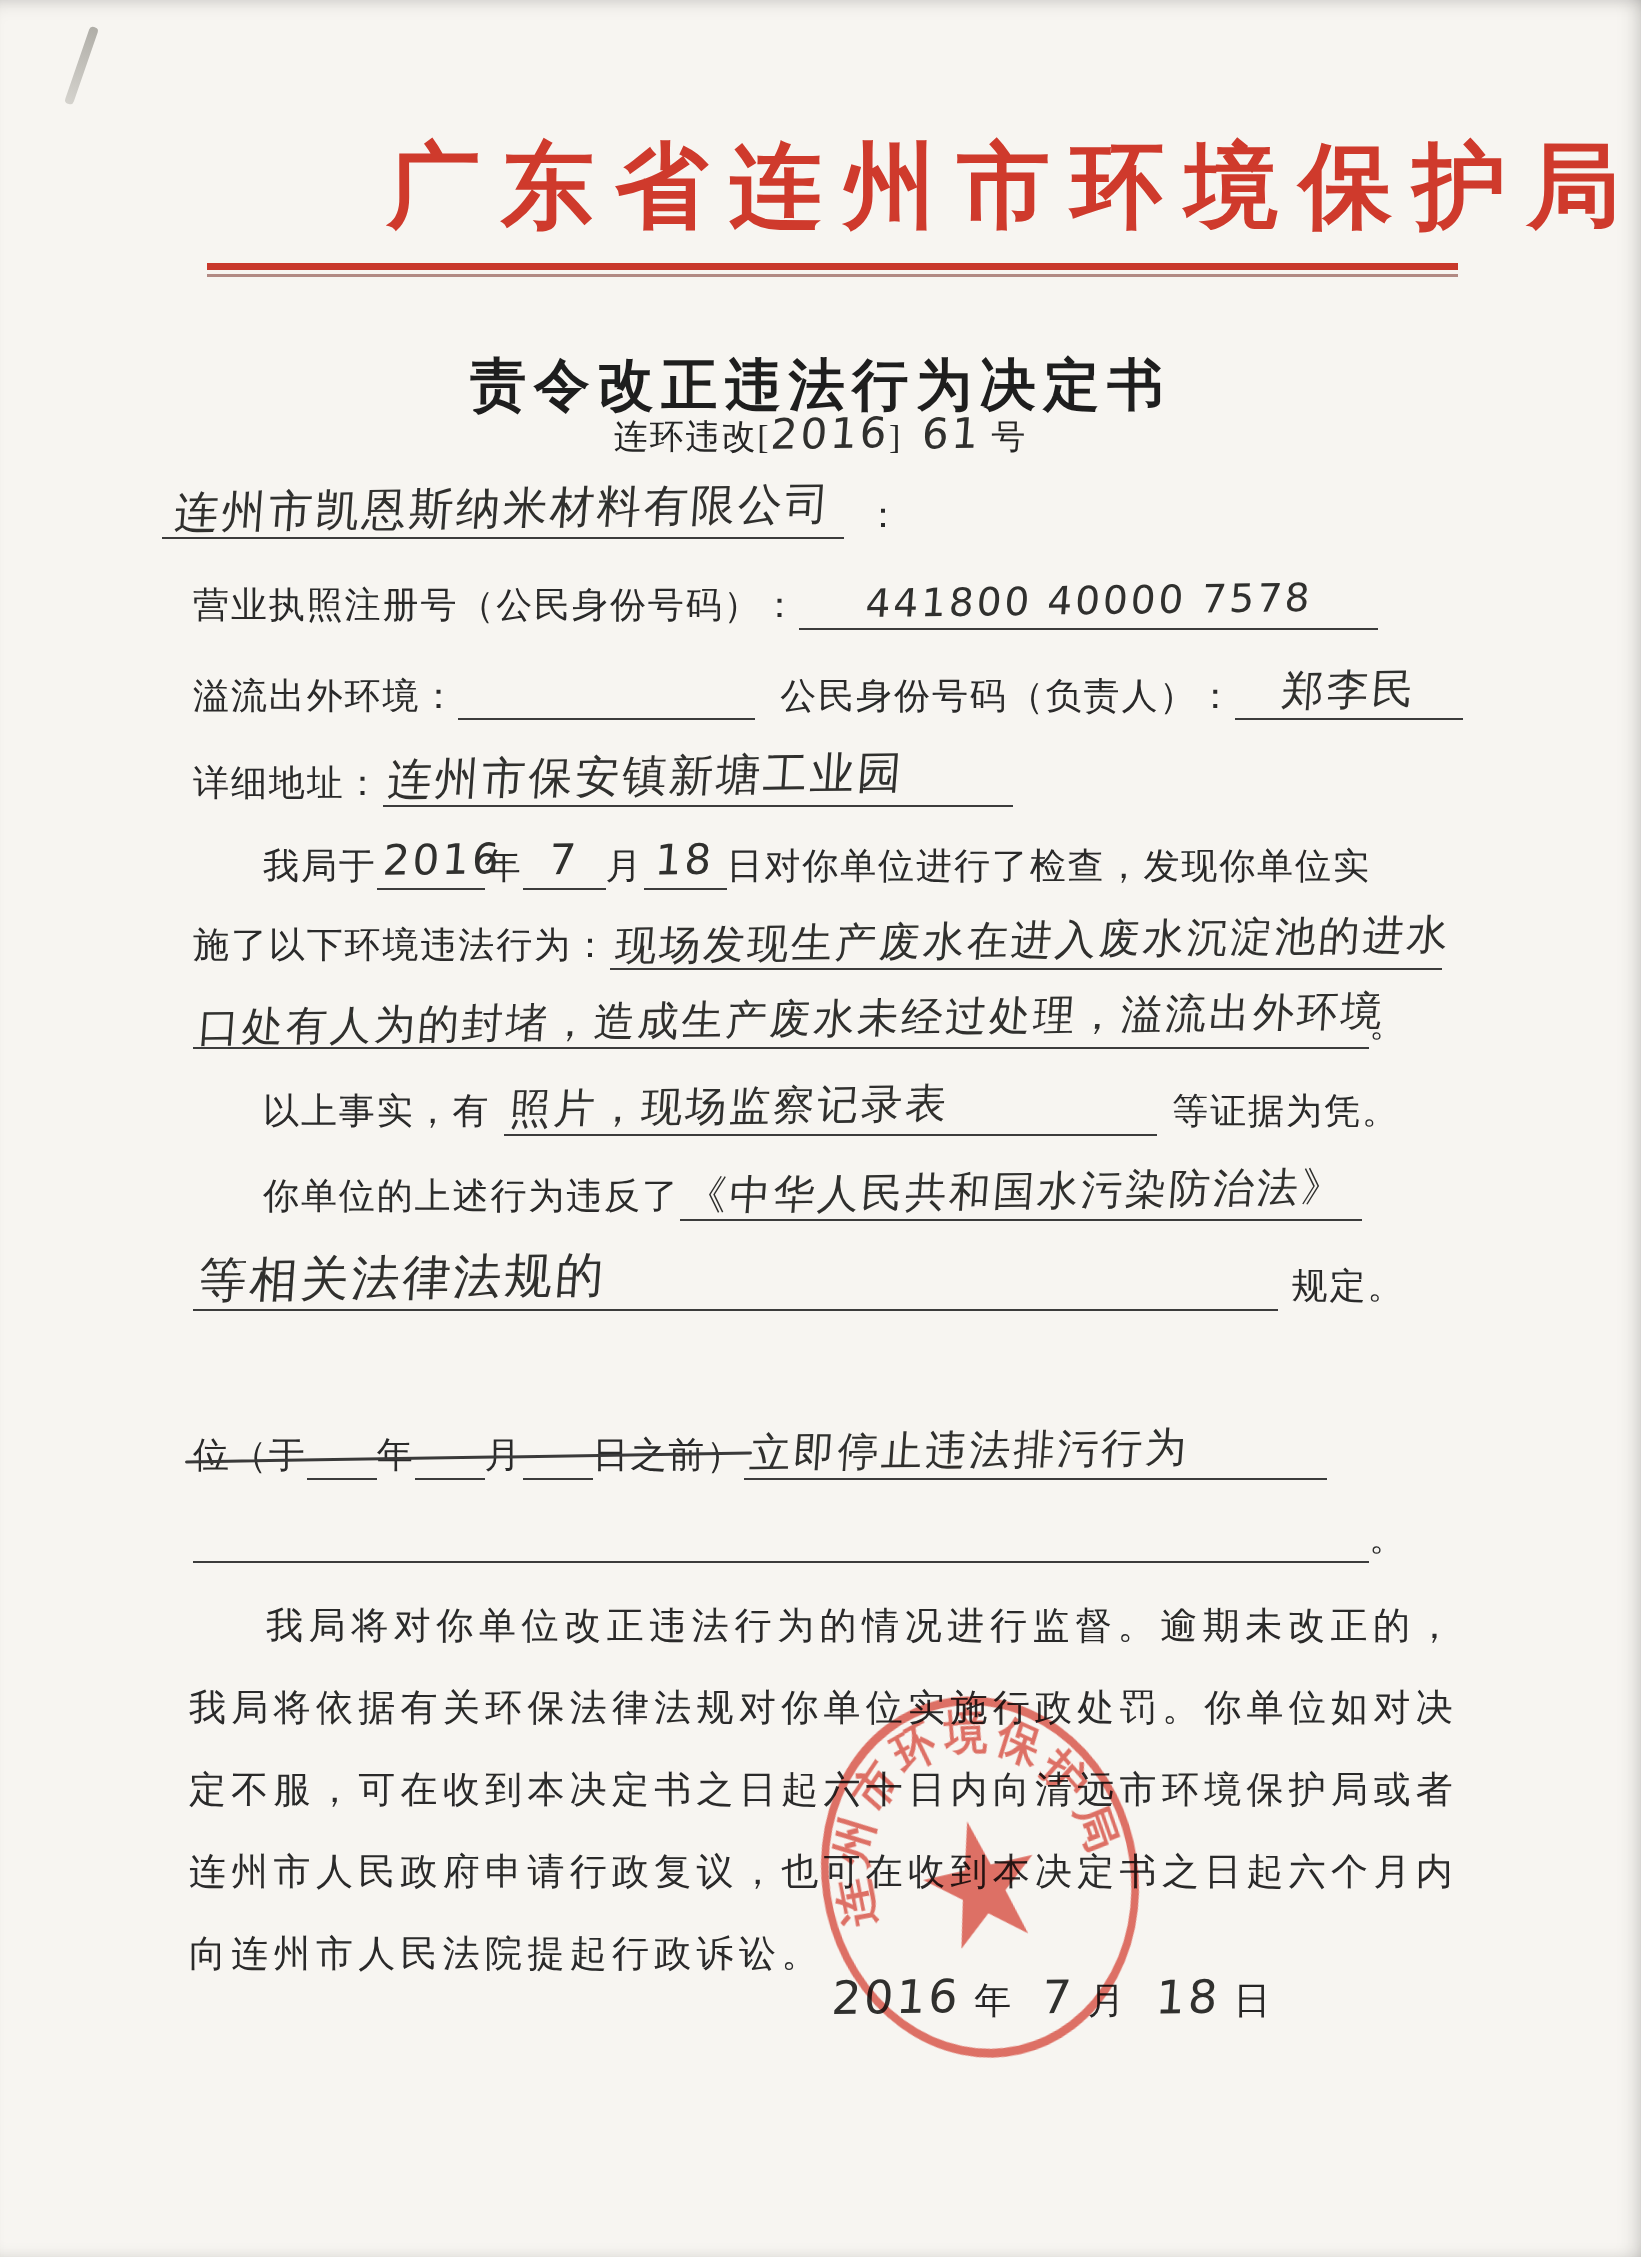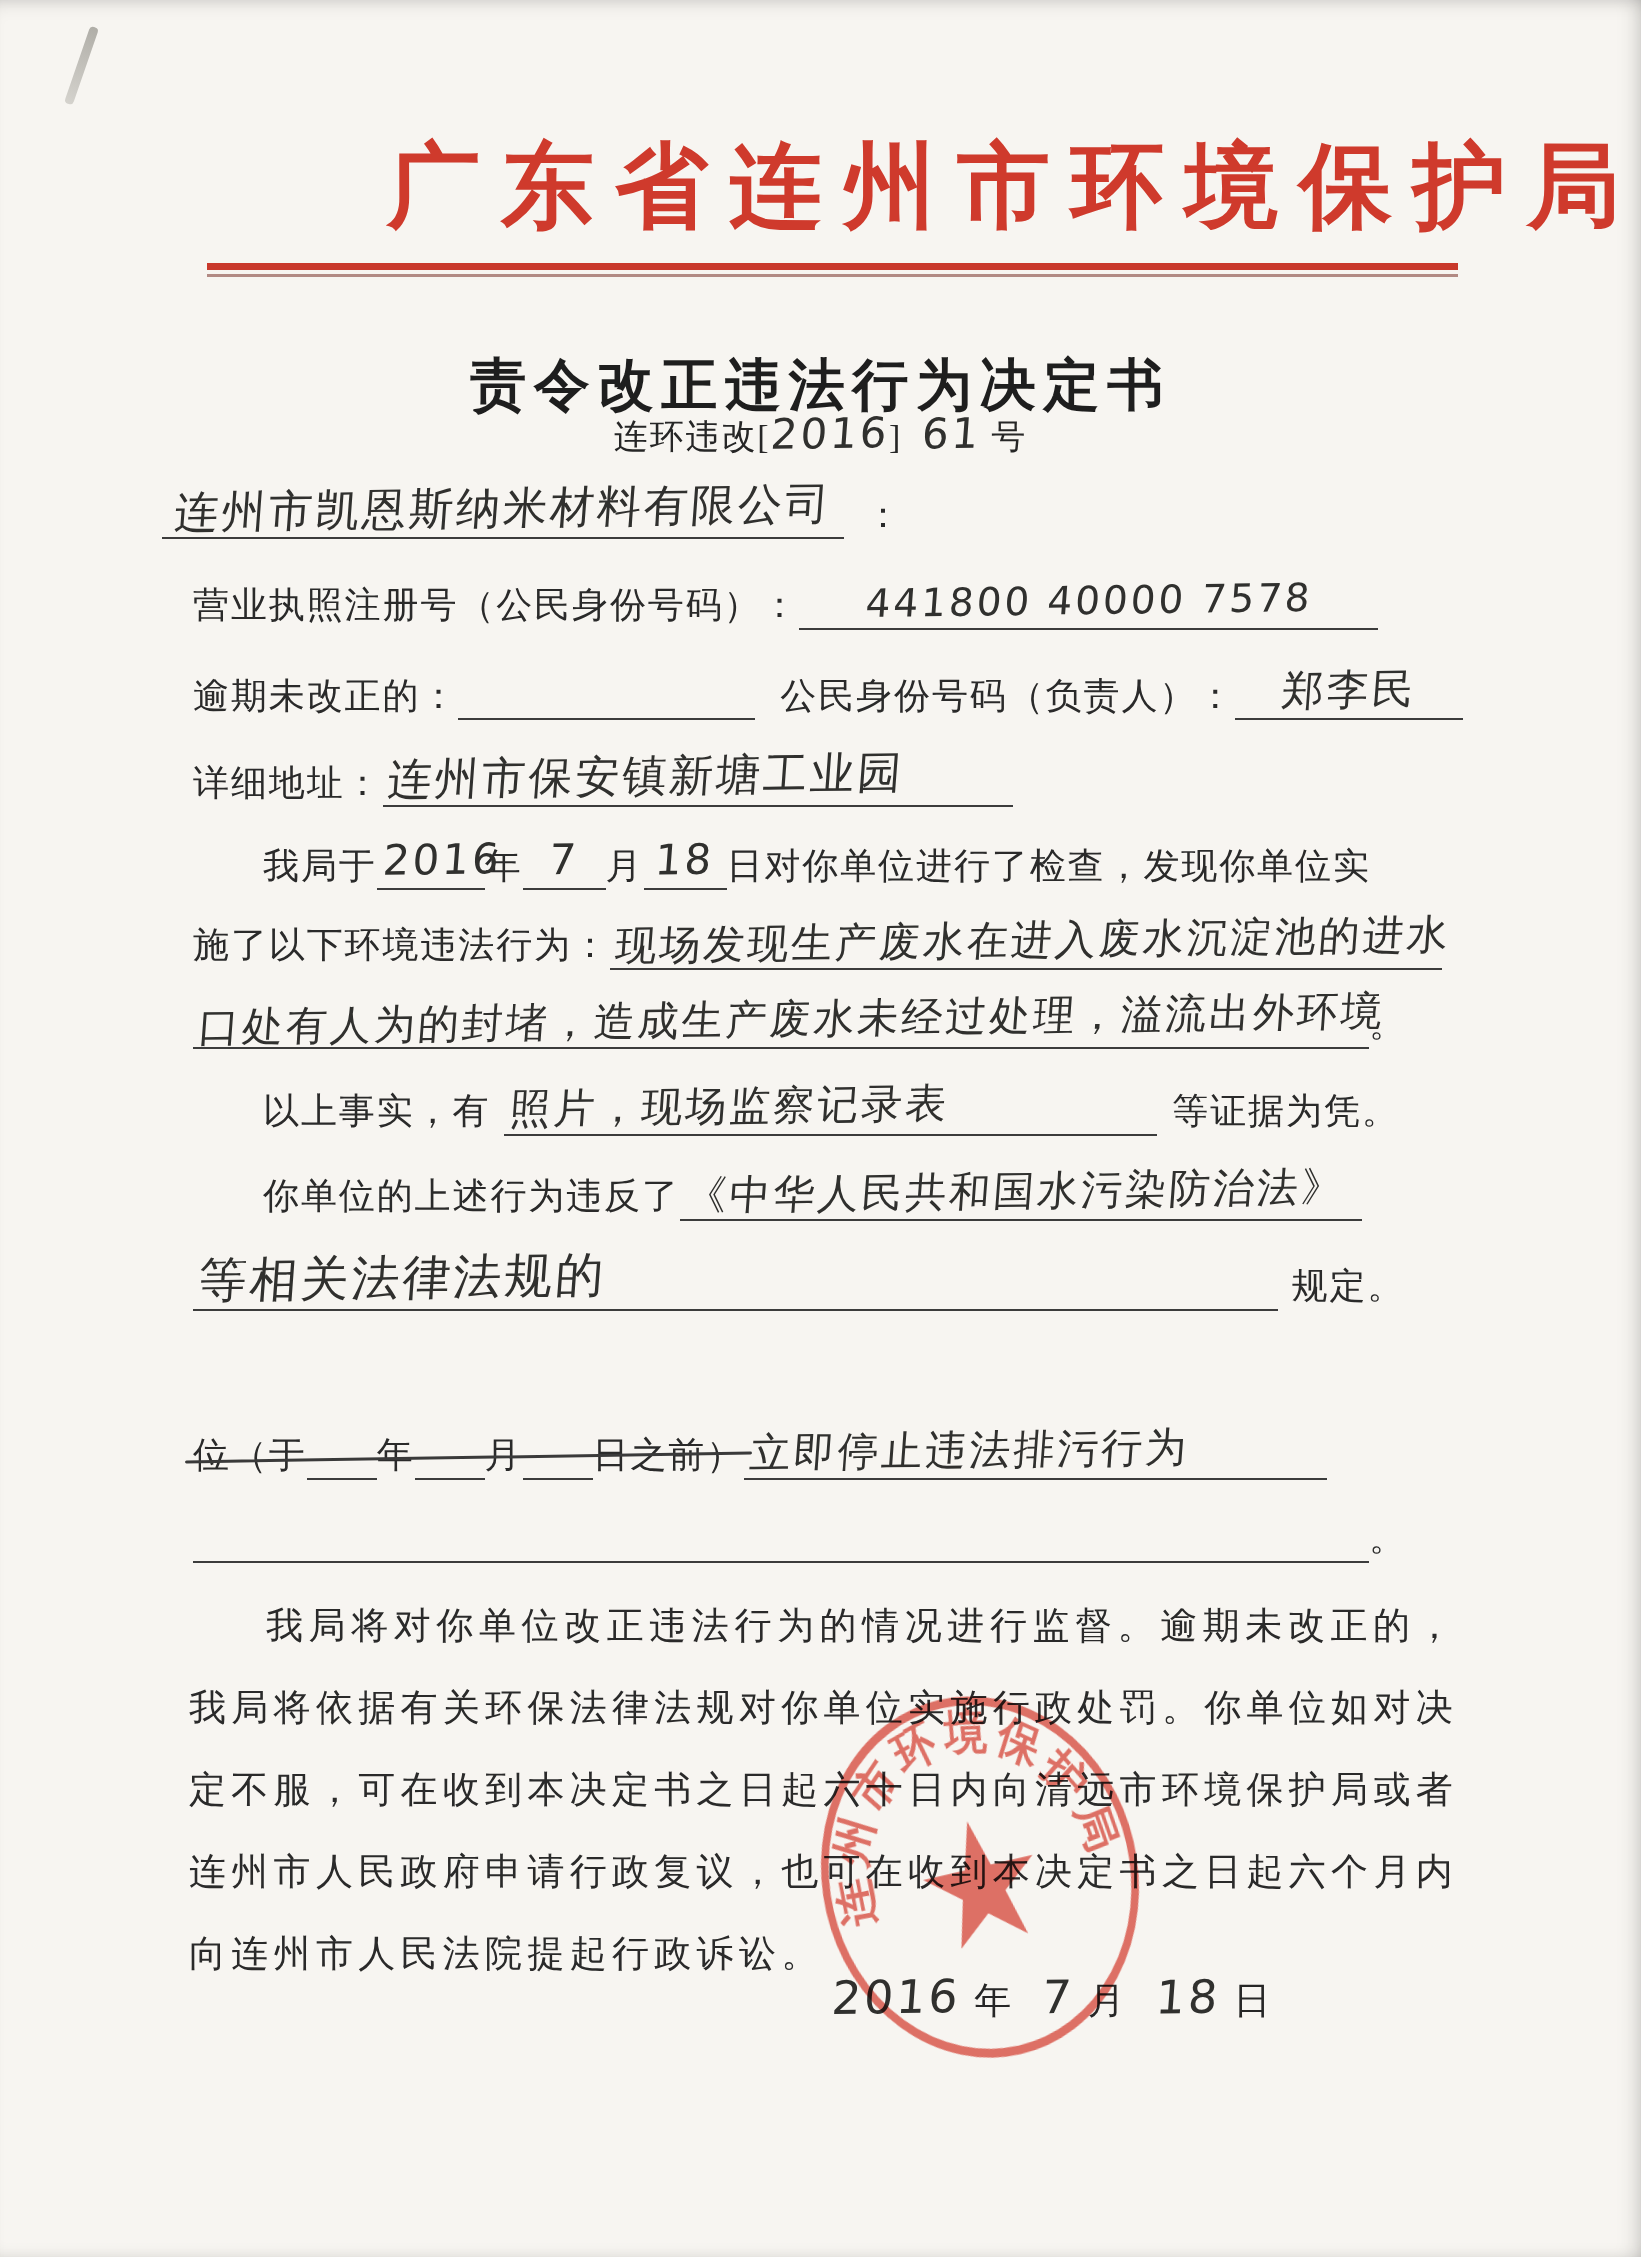--- a/index.html
+++ b/index.html
@@ -105,21 +105,21 @@
     </span><span style="margin-left:21px;">：</span>
   </div>
 
   <div class="line" style="top:579px; left:193px;">
     <span>营业执照注册号（公民身份号码）：</span><span class="ul" style="width:579px;">
       <span class="hw" style="font-size:39px;">441800 40000 7578</span>
     </span>
   </div>
 
   <div class="line" style="top:666px; left:193px;">
-    <span>逾期未改正的：</span><span class="ul" style="width:297px;">
+    <span>溢流出外环境：</span><span class="ul" style="width:297px;">
       <span class="hw"></span>
     </span><span style="margin-left:25px;">公民身份号码（负责人）：</span><span class="ul" style="width:228px;">
       <span class="hw hw-num">郑李民</span>
     </span>
   </div>
 
   <div class="line" style="top:751px; left:193px;">
     <span>详细地址：</span><span class="ul left" style="width:630px;">
       <span class="hw hw-lg">连州市保安镇新塘工业园</span>
     </span>

